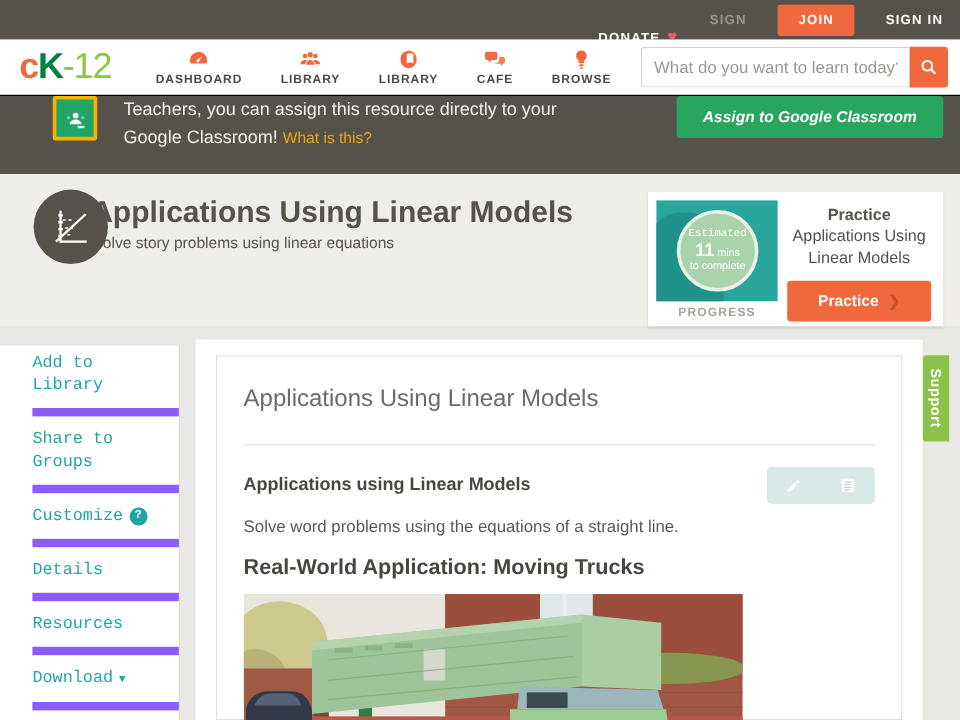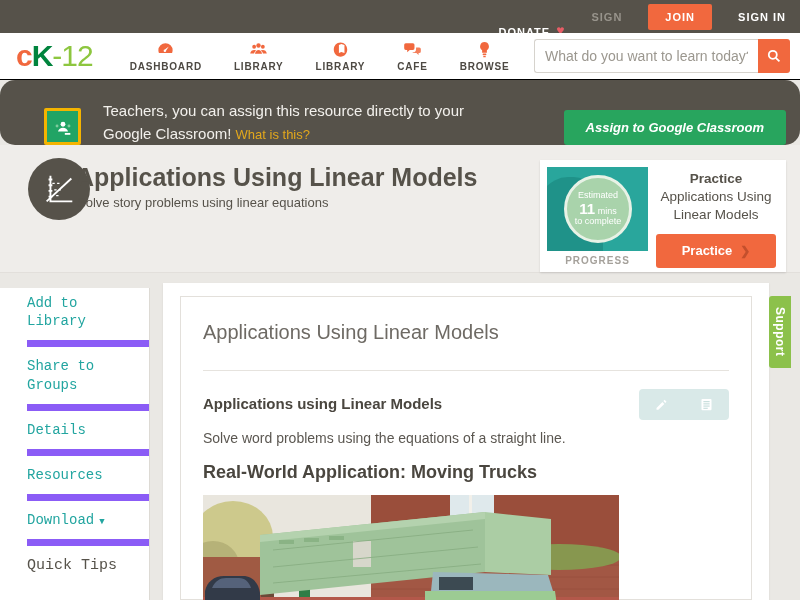--- a/index.html
+++ b/index.html
@@ -28,21 +28,21 @@
   .nav-item span { font-size:10px; font-weight:bold; letter-spacing:.8px; color:#4d4943; }
   .search-wrap { margin-left:auto; display:flex; }
   .search-input { width:224px; height:34px; border:1px solid #d6d3cd; border-right:none; border-radius:3px 0 0 3px;
                   padding:0 10px; font-size:14px; color:#777; font-family:"Liberation Sans", sans-serif; }
   .search-input::placeholder { color:#9b978f; }
   .search-btn { width:32px; height:34px; background:#f1683e; border:none; border-radius:0 3px 3px 0; cursor:pointer;
                 display:flex; align-items:center; justify-content:center; }
 
   
   .banner { position:absolute; top:80px; left:0; width:800px; height:65px; background:#56524a;
-            display:flex; align-items:flex-end; padding:0 14px 0 44px;border-radius:15px; }
+            display:flex; align-items:flex-start; padding:0 14px 0 44px; }
   .gc-icon { width:37px; height:37px; background:#21a465; border:3px solid #f4b400; border-radius:2px;
              display:flex; align-items:center; justify-content:center; flex-shrink:0; }
   .banner-text { margin-left:22px; font-size:15px; color:#f2f0ec; line-height:1.55; max-width:380px; }
   .banner-link { color:#e3a81c; text-decoration:none; cursor:pointer; font-size:13px; }
   .assign-btn { margin-left:auto; background:#28a55e; color:#fff; border:none; border-radius:3px;
                 font-size:13px; font-weight:bold; padding:10px 22px; cursor:pointer; font-family:"Liberation Sans", sans-serif;font-style:italic; }
 
   
   .headerstrip { position:absolute; top:145px; left:0; width:800px; height:128px; background:#efedea;
                  border-bottom:1px solid #e2dfdb; }
@@ -52,21 +52,21 @@
   .h-sub { position:absolute; left:77px; top:50px; font-size:13px; color:#56524a; }
 
   
   .pcard { position:absolute; right:14px; top:15px; width:246px; height:112px; background:#fff;
            box-shadow:0 1px 2px rgba(0,0,0,.12); }
   .pcard-img { position:absolute; left:7px; top:7px; width:101px; height:84px; background:#29a69c; overflow:hidden; }
   .pcard-head { position:absolute; left:-14px; top:10px; width:70px; height:90px; background:#1f9289; border-radius:50% 42% 0 0; }
   .est-circle { position:absolute; left:17px; top:8px; width:68px; height:68px; border-radius:50%;
                 background:#a9d3ab; border:3px solid #e8f2e6; display:flex; flex-direction:column;
                 align-items:center; justify-content:center; color:#fff; text-align:center; line-height:1.1; }
-  .est-circle .e1 { font-size:9px; }
+  .est-circle .e1 { font-size:9px;font-family:Liberation Mono, monospace; }
   .est-circle .e2 { font-size:15px; font-weight:bold; }
   .est-circle .e2 small { font-size:9px; font-weight:normal; }
   .est-circle .e3 { font-size:9px; }
   .progress-label { position:absolute; left:7px; top:95px; width:101px; text-align:center; font-size:10px;
                     font-weight:bold; letter-spacing:1px; color:#a5a19b; }
   .pcard-right { position:absolute; left:112px; top:10px; width:128px; text-align:center; }
   .pcard-text { font-size:13.5px; color:#56524a; line-height:1.35; }
   .practice-btn { margin-top:9px; width:120px; height:34px; background:#f1683e; color:#fff; border:none;
                   border-radius:3px; font-size:13px; font-weight:bold; cursor:pointer; font-family:"Liberation Sans", sans-serif; }
   .practice-btn .arr { color:#c44f2c; margin-left:8px; font-size:12px; }
@@ -213,20 +213,21 @@
       <div class="pcard-right">
         <div class="pcard-text"><b>Practice</b><span> Applications Using Linear Models</span></div>
         <button class="practice-btn"><span>Practice</span><span class="arr">❯</span></button>
       </div>
     </div>
   </div>
 
   <div class="sidebar">
     <div class="sb-item">Add to Library</div>
     <div class="sb-item">Share to Groups</div>
+    <div class="sb-item"><span>Customize</span><span class="q-badge">?</span></div>
     <div class="sb-item">Details</div>
     <div class="sb-item">Resources</div>
     <div class="sb-item"><span>Download</span><span class="dl-caret">▼</span></div>
     <div class="sb-item dark">Quick Tips</div>
   </div>
 
   <div class="maincard">
     <div class="innerbox">
       <div class="page-title">Applications Using Linear Models</div>
       <div class="divider"></div>

